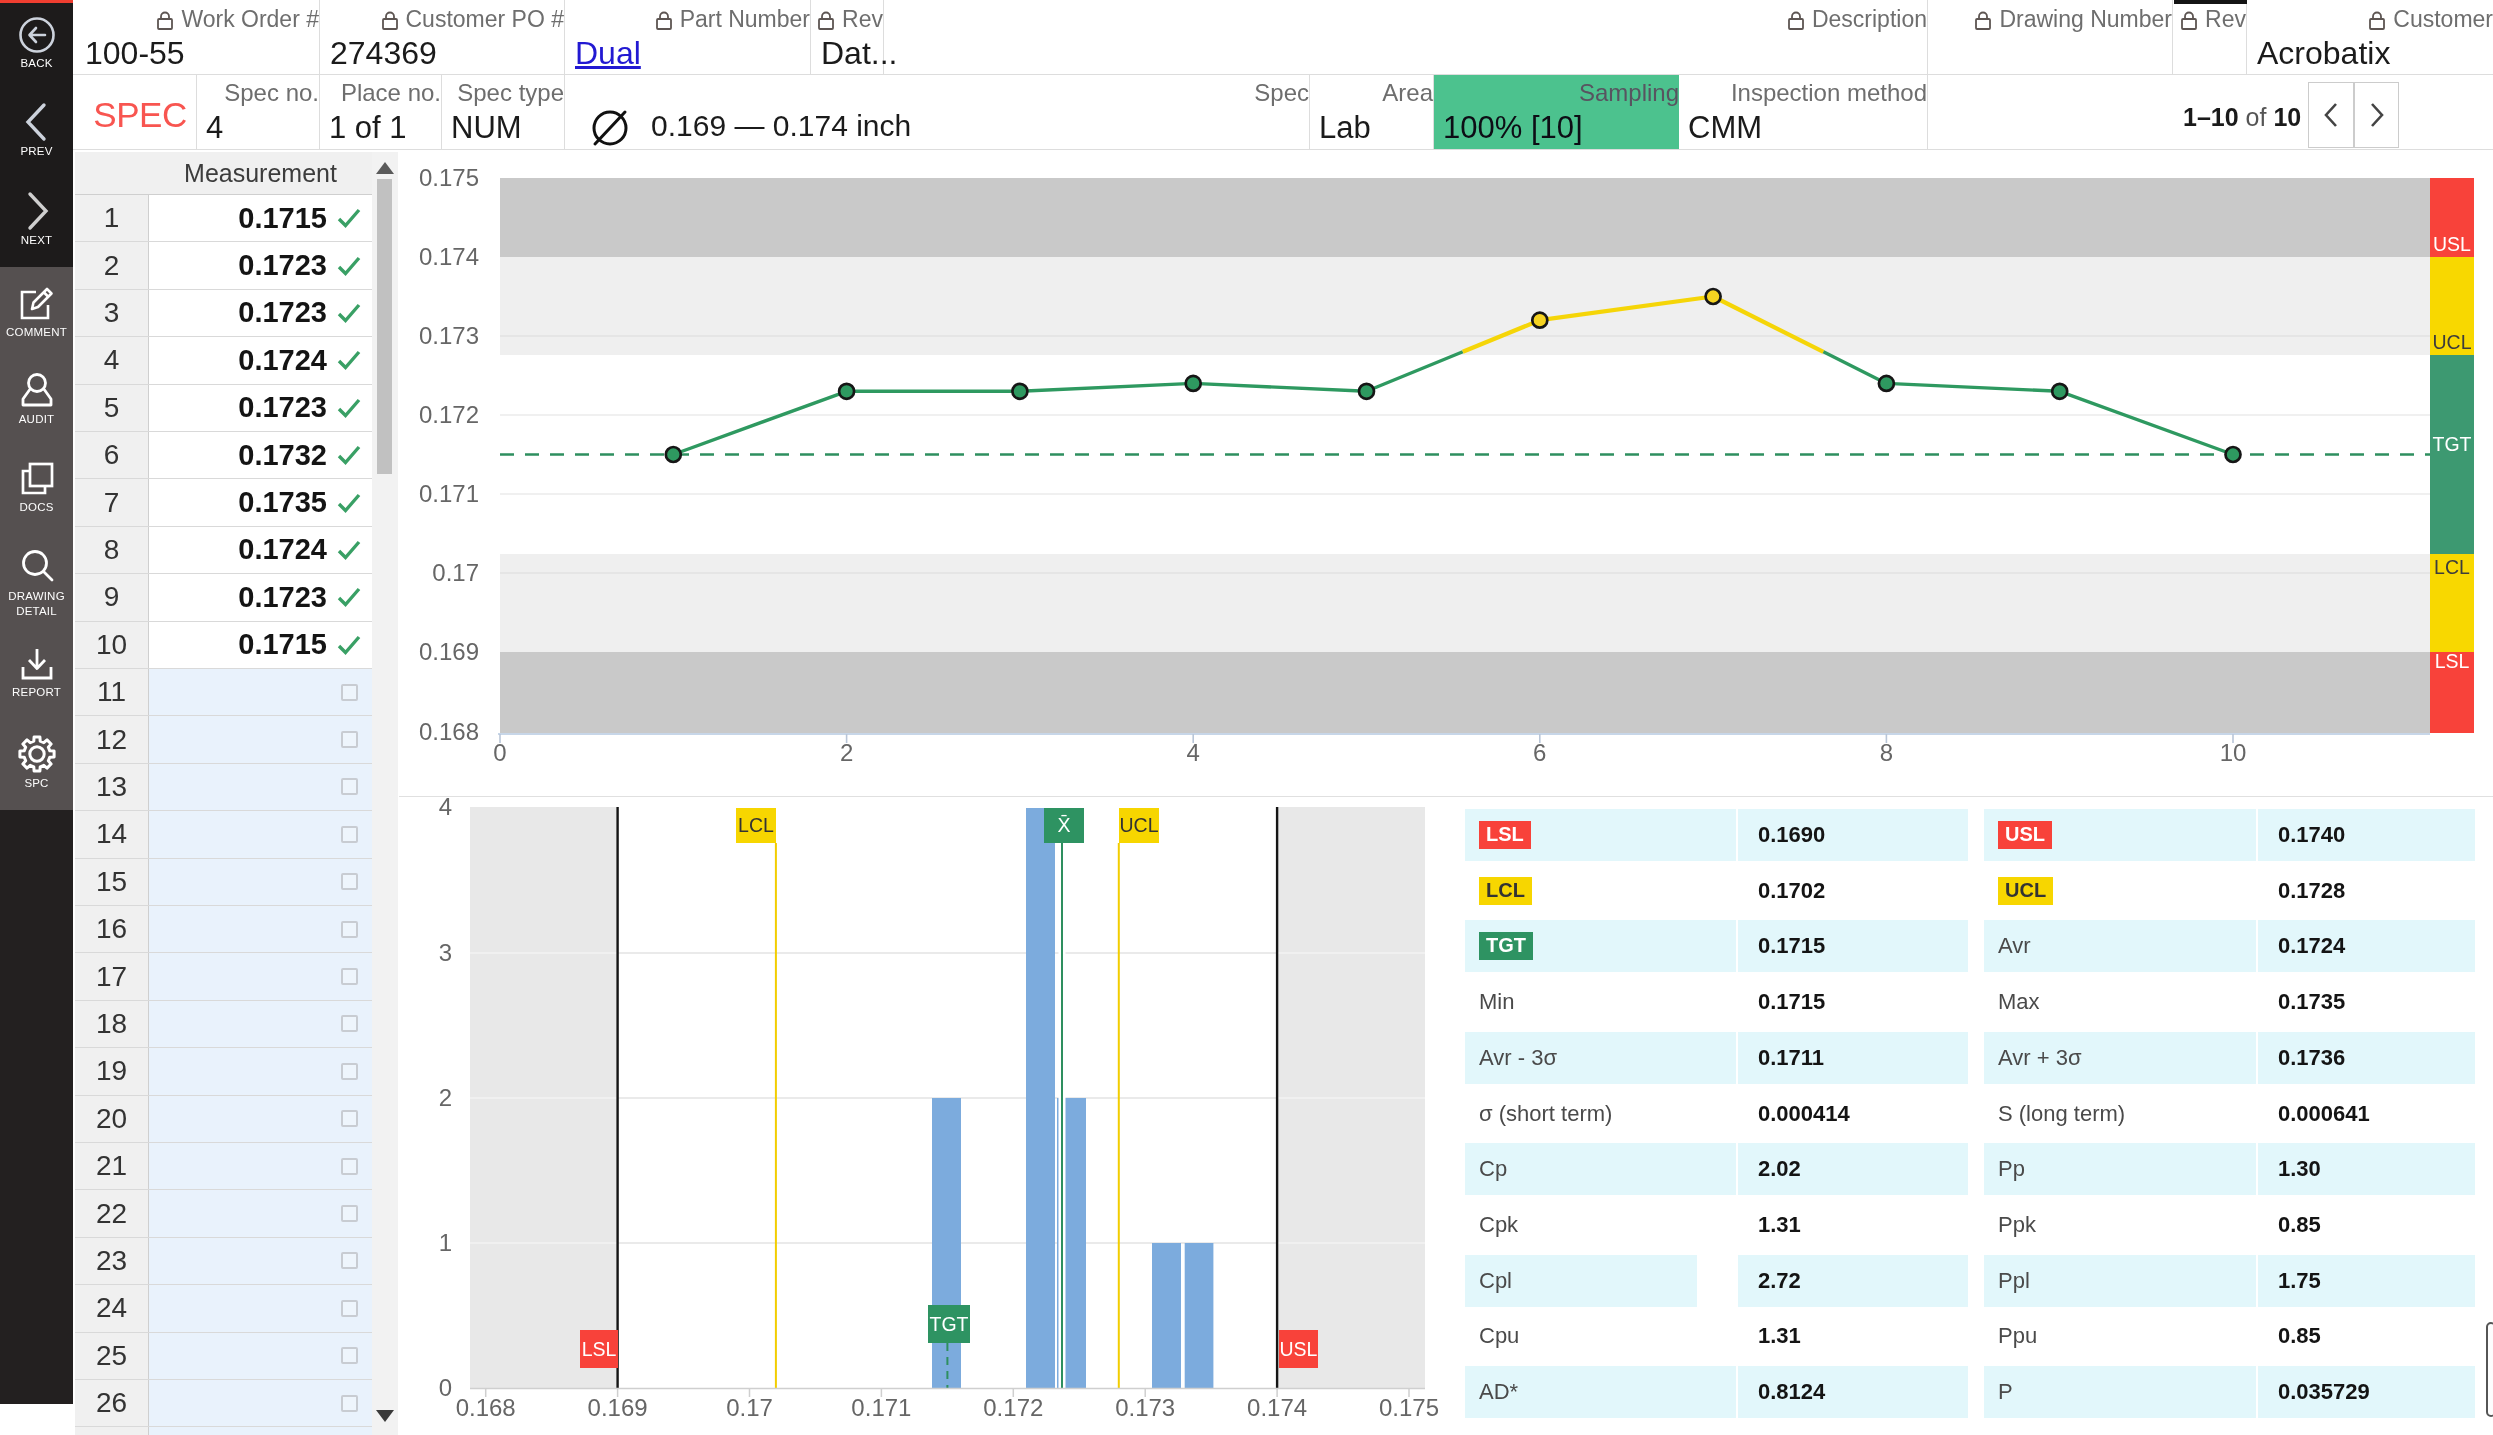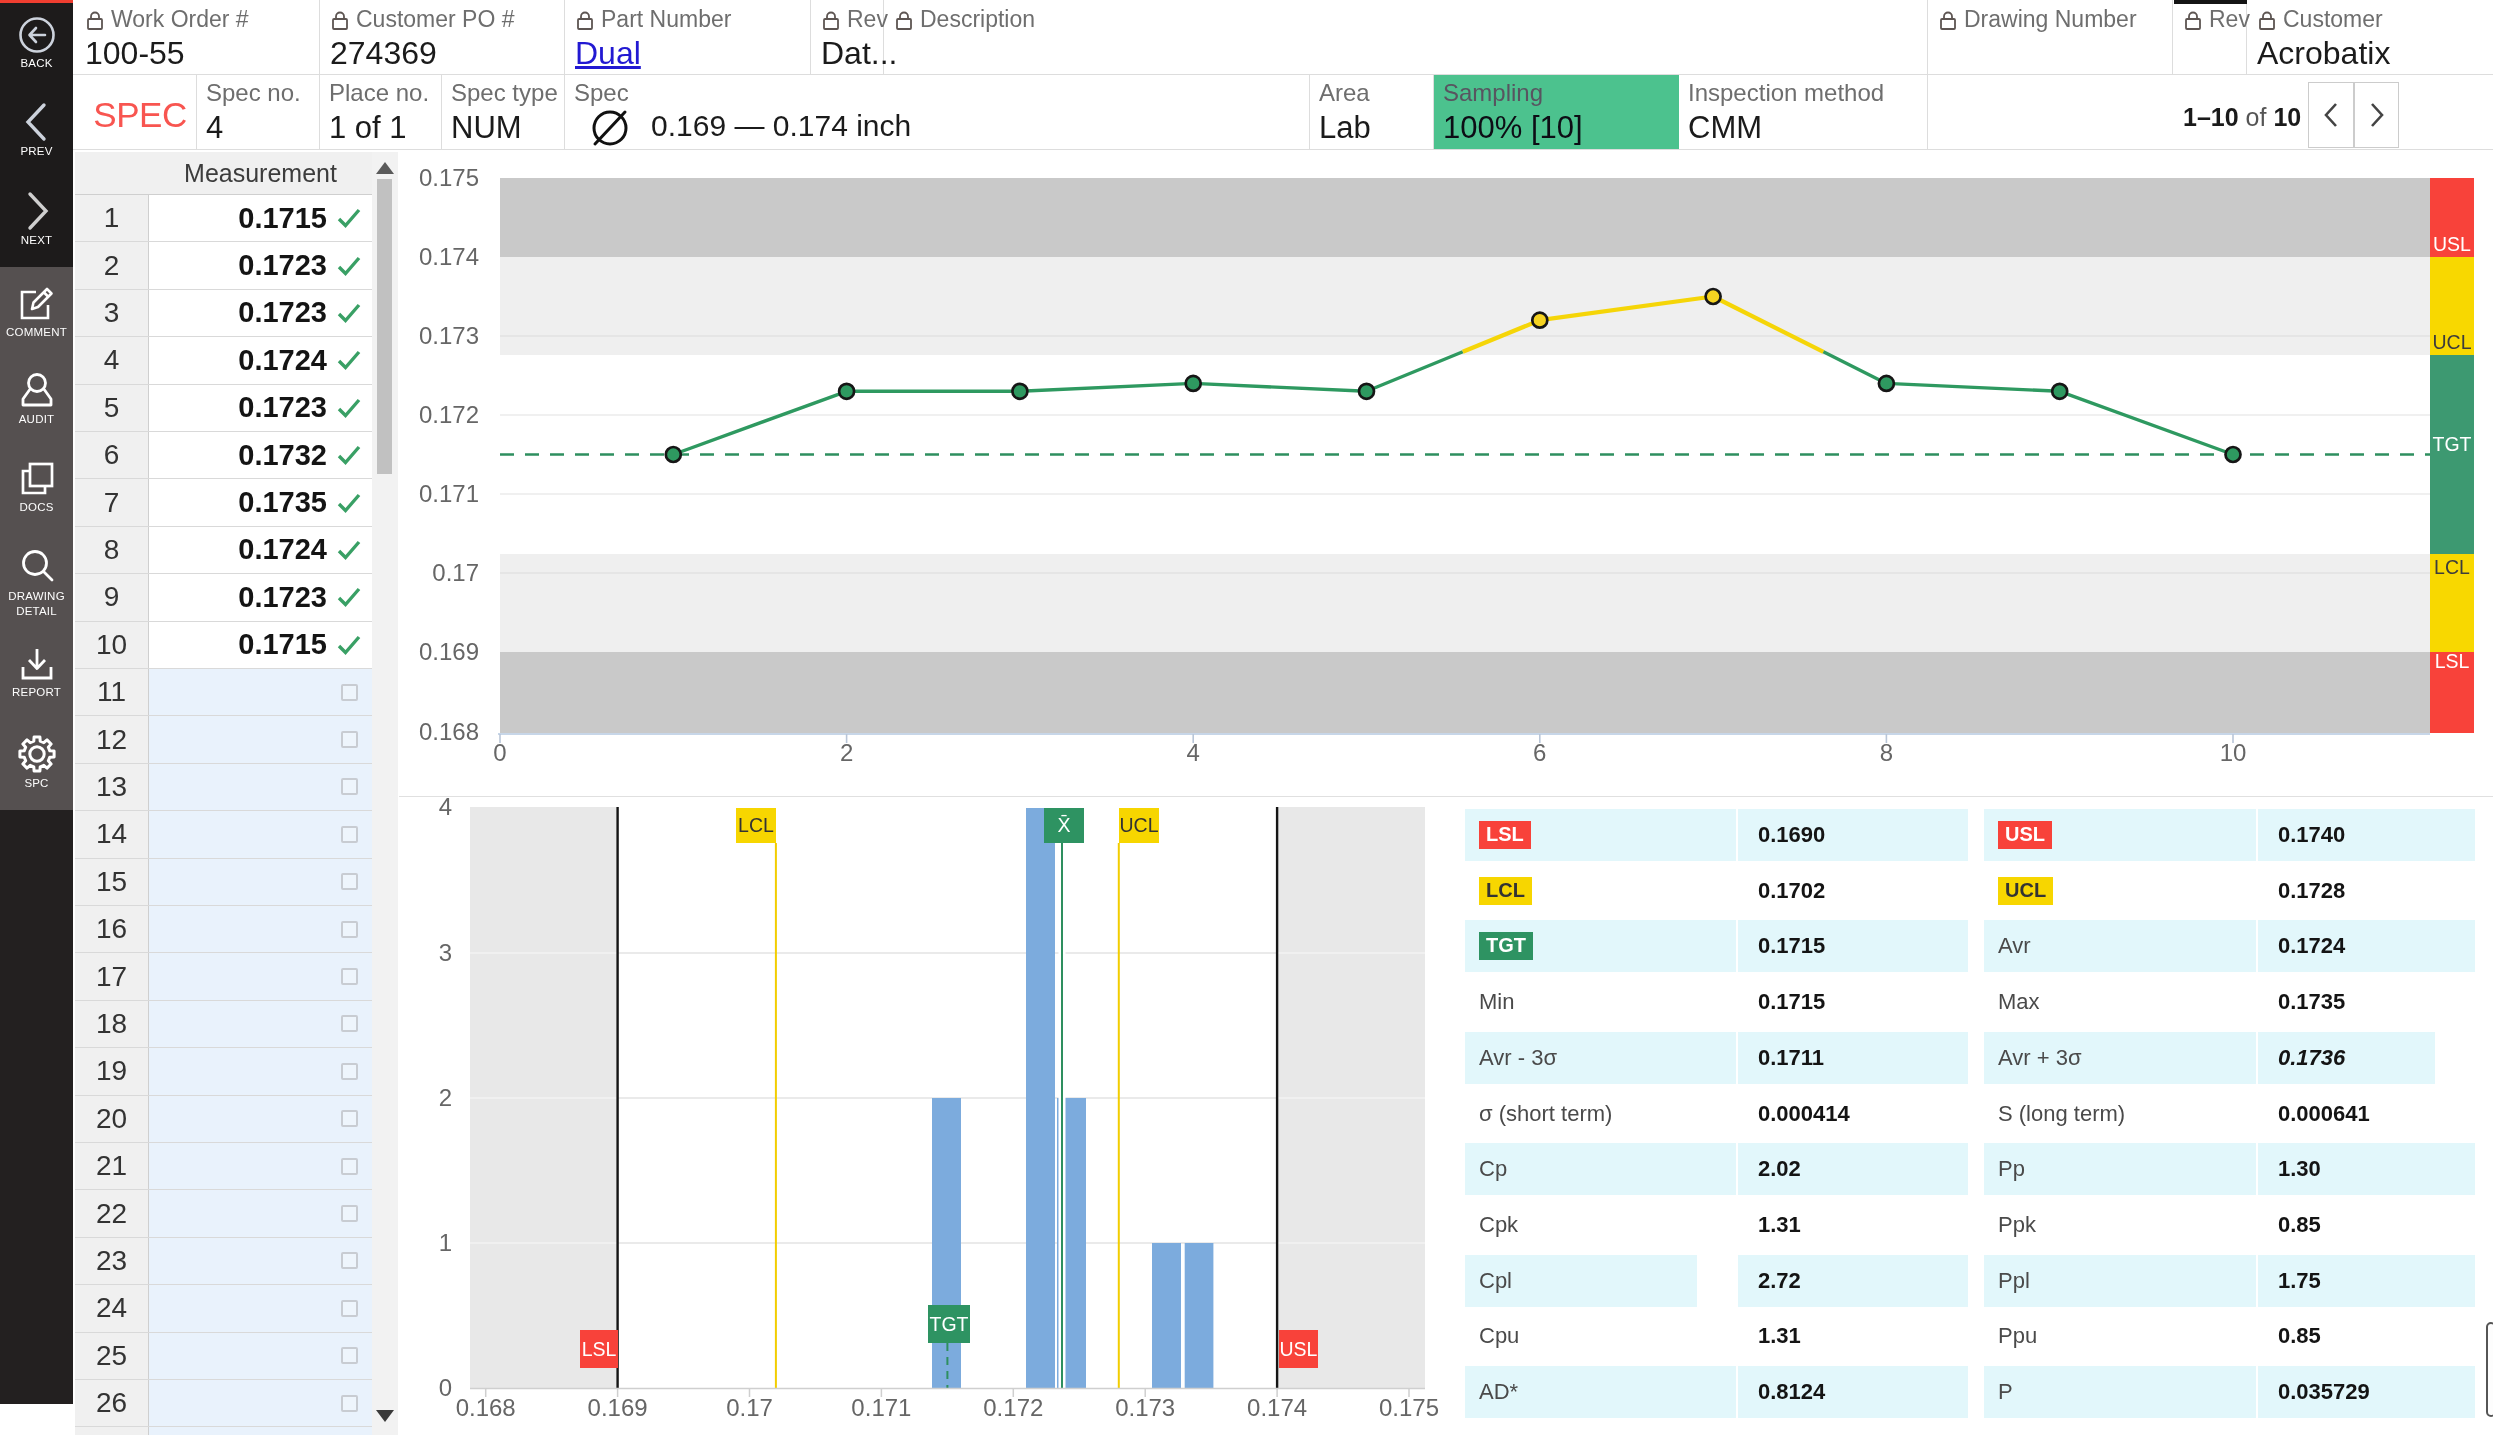--- a/index.html
+++ b/index.html
@@ -13,21 +13,21 @@
 #side .blacktop { position:absolute; left:0; top:0; width:73px; height:267px; background:#1d1b1b; }
 #side .grayzone { position:absolute; left:0; top:267px; width:73px; height:543px; background:#555050; }
 .navitem { position:absolute; left:0; width:73px; text-align:center; color:#fff; }
 .navitem .lbl { font-size:11.5px; color:#fdfdfd; letter-spacing:0.2px; }
 .navitem svg { display:block; margin:0 auto 3px auto; }
 
 
 #hdr { position:absolute; left:73px; top:0; width:2420px; height:150px; background:#fff; }
 .h1cell { position:absolute; top:0; height:75px; border-right:1px solid #ddd; padding:6px 0 0 10px; }
 .h2cell { position:absolute; top:75px; height:75px; border-right:1px solid #ddd; padding:4px 0 0 9px; }
-.hlbl { font-size:23px; color:#6e6e6e; white-space:nowrap; display:flex; align-items:center; gap:6px; }
+.hlbl { font-size:23px; color:#6e6e6e; white-space:nowrap; display:flex; align-items:center; gap:6px;justify-content:flex-end; }
 .hval { font-size:32px; color:#1b1b1b; margin-top:2px; white-space:nowrap; }
 .h2cell .hlbl { font-size:24px; }
 .h2cell .hval { font-size:31px; margin-top:3px; }
 .hline { position:absolute; left:0; width:2420px; height:1px; background:#ddd; }
 .lock { width:20px; height:20px; flex:0 0 20px; }
 
 
 #mtable { position:absolute; left:75px; top:152px; width:324px; }
 #mhead { position:absolute; left:0; top:0; width:297px; height:43px; background:#f0f0f0;
   border-bottom:1px solid #cfcfcf; text-align:center; font-size:25px; color:#3c3c3c; line-height:43px; padding-left:74px; }
@@ -591,21 +591,21 @@
   <div class="srow" style="top:167.1px;">
     <div class="scell lab" style="left:0; width:271px;">Min</div>
     <div class="scell val" style="left:273px; width:230px;">0.1715</div>
     <div class="scell lab" style="left:519px; width:272px;">Max</div>
     <div class="scell val" style="left:793px; width:217px;">0.1735</div>
   </div>
   <div class="srow" style="top:222.8px;">
     <div class="scell lab cy" style="left:0; width:271px;">Avr - 3σ</div>
     <div class="scell val cy" style="left:273px; width:230px;">0.1711</div>
     <div class="scell lab cy" style="left:519px; width:272px;">Avr + 3σ</div>
-    <div class="scell val cy" style="left:793px; width:177px;font-style:italic;">0.1736</div>
+    <div class="scell val cy" style="left:793px; width:217px;">0.1736</div>
   </div>
   <div class="srow" style="top:278.5px;">
     <div class="scell lab" style="left:0; width:271px;">σ (short term)</div>
     <div class="scell val" style="left:273px; width:230px;">0.000414</div>
     <div class="scell lab" style="left:519px; width:272px;">S (long term)</div>
     <div class="scell val" style="left:793px; width:217px;">0.000641</div>
   </div>
   <div class="srow" style="top:334.2px;">
     <div class="scell lab cy" style="left:0; width:271px;">Cp</div>
     <div class="scell val cy" style="left:273px; width:230px;">2.02</div>

